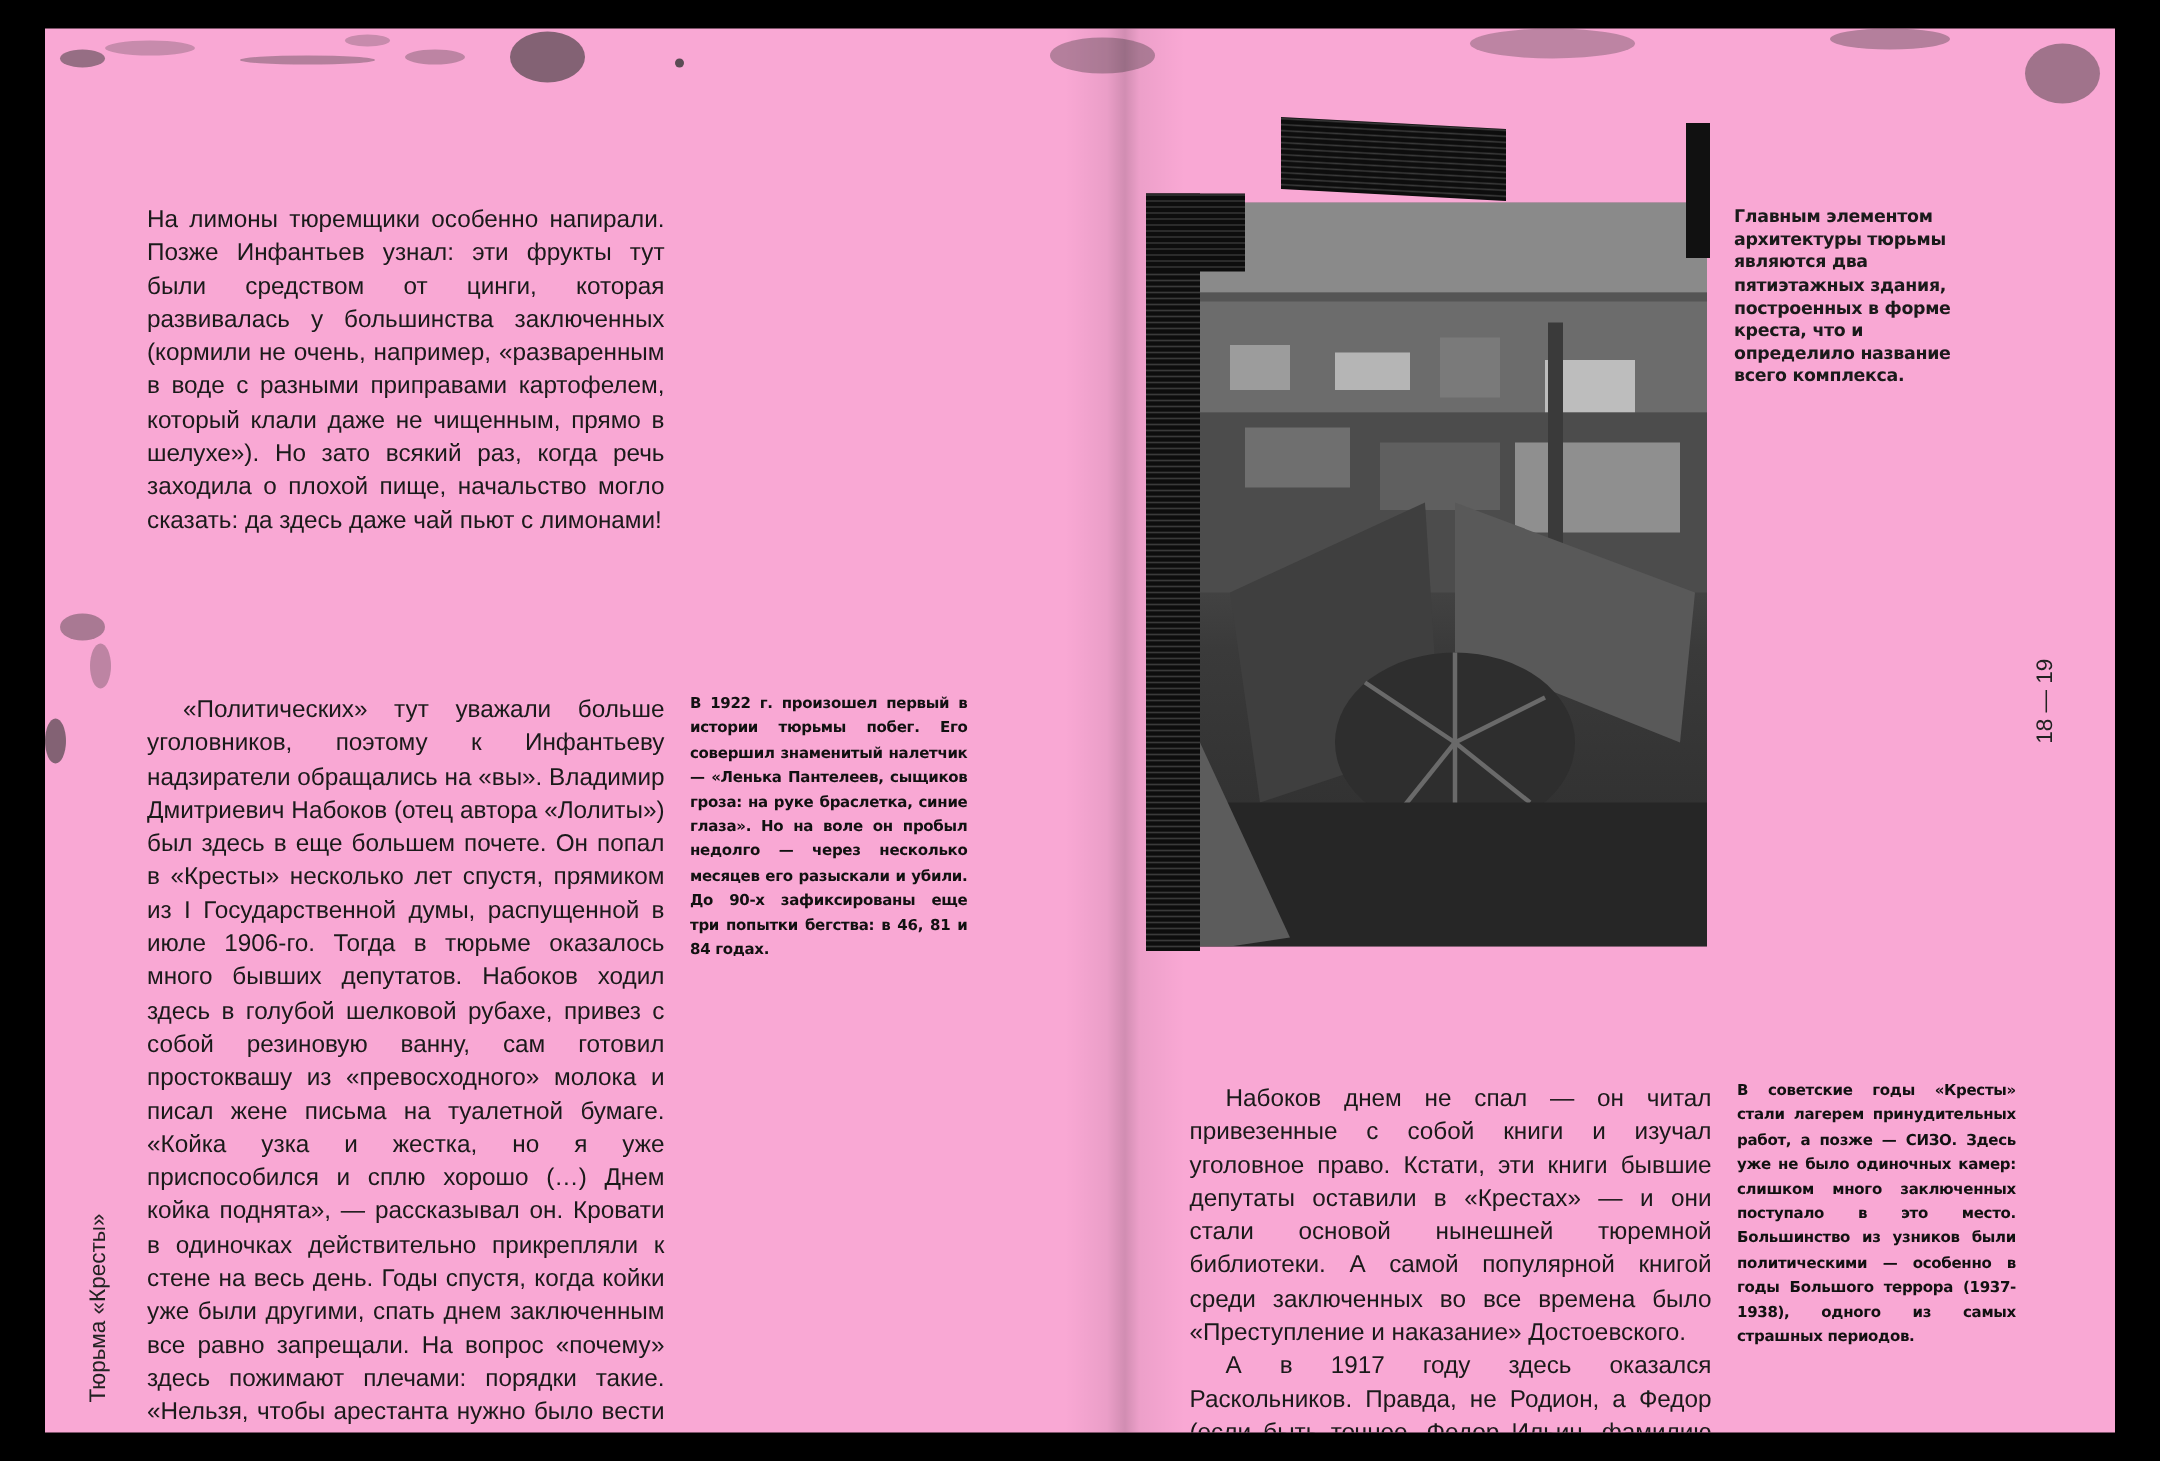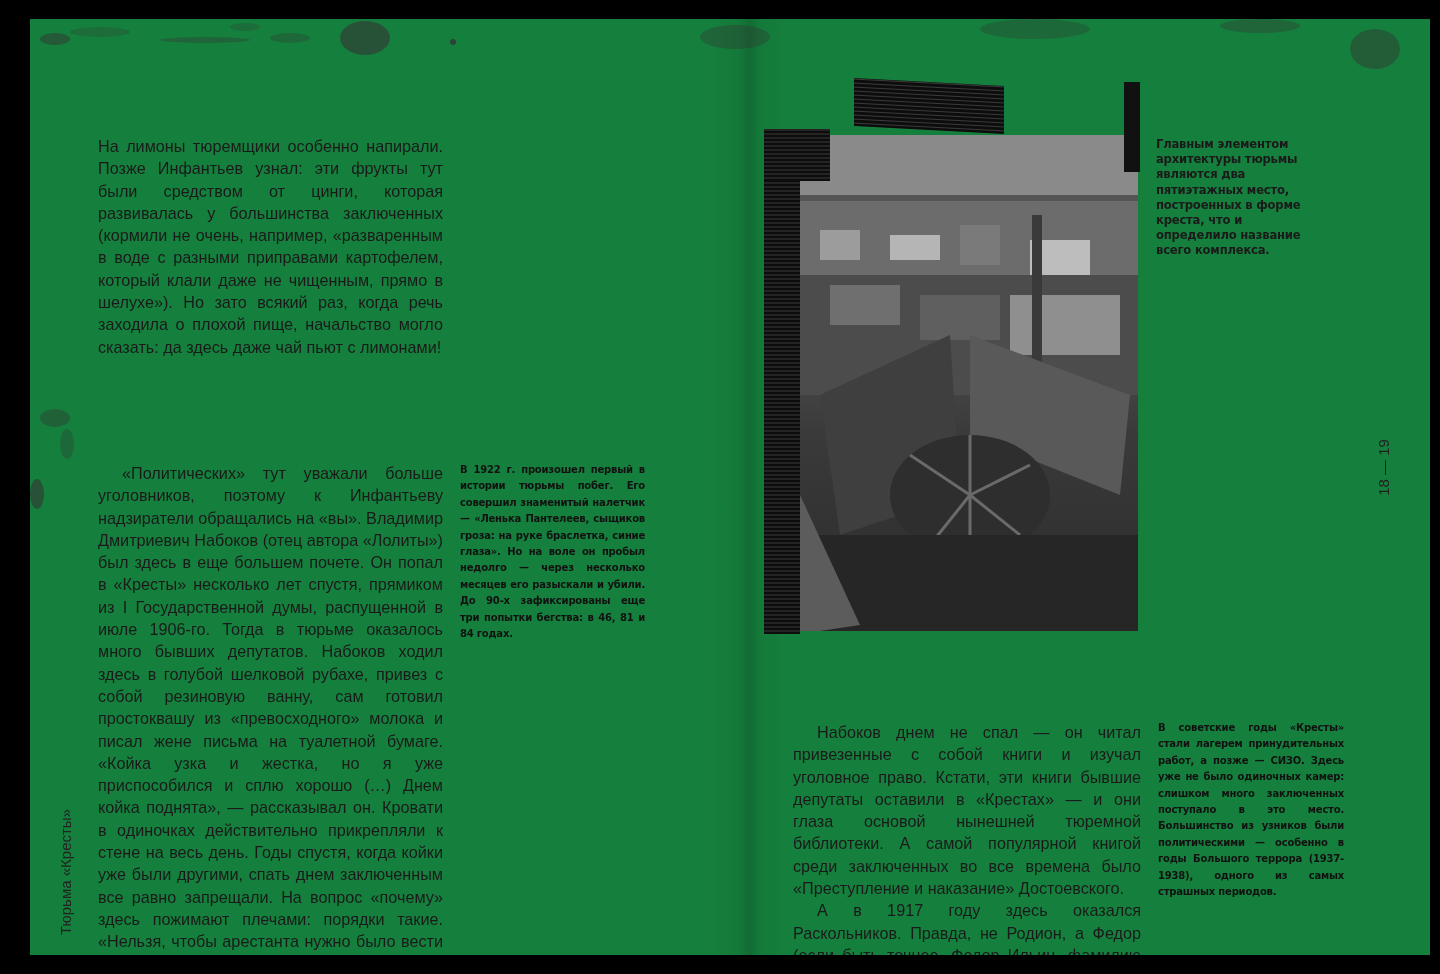--- a/index.html
+++ b/index.html
@@ -1,17 +1,17 @@
 <!DOCTYPE html>
 <html><head>
 <meta charset="utf-8">
 <style>
   html,body{margin:0;padding:0;}
   body{width:1440px;height:974px;background:#000;position:relative;overflow:hidden;font-family:"Liberation Sans",sans-serif;}
-  .spread{position:absolute;left:30px;top:19px;width:1380px;height:936px;background:#15803d;overflow:hidden;padding-left:20px;}
+  .spread{position:absolute;left:30px;top:19px;width:1380px;height:936px;background:#f9a8d4;overflow:hidden;}
   .gutter{position:absolute;left:680px;top:0;width:80px;height:100%;
     background:linear-gradient(90deg,rgba(0,0,0,0) 0%,rgba(0,0,0,0.06) 35%,rgba(0,0,0,0.16) 50%,rgba(0,0,0,0.05) 62%,rgba(0,0,0,0) 100%);}
   .grunge{position:absolute;pointer-events:none;}
   .grunge span{position:absolute;border-radius:50%;background:#333;opacity:.55;}
   .body-text{position:absolute;font-size:16.2px;line-height:22.3px;color:#1a1a1a;text-align:justify;font-family:"Liberation Sans",sans-serif;}
   .body-text p{margin:0;}
   .indent{text-indent:24px;}
   .side-bold{position:absolute;font-weight:bold;color:#111;font-size:10px;line-height:16.4px;text-align:justify;font-family:"DejaVu Sans",sans-serif;letter-spacing:-0.2px;}
   .caption{position:absolute;font-weight:bold;color:#1a1a1a;font-size:11.6px;line-height:15.2px;font-family:"DejaVu Sans",sans-serif;letter-spacing:-0.2px;}
   .vert-left{position:absolute;left:20px;bottom:20px;transform-origin:left bottom;transform:rotate(-90deg) translate(0,24px);font-size:15px;color:#222;white-space:nowrap;}
@@ -93,25 +93,25 @@
         <polygon points="0,360 60,490 20,496 0,496" fill="#5c5c5c"></polygon>
       </svg>
     </div>
     <div class="tape" style="left:0;top:37px;width:36px;height:505px;"></div>
     <div class="tape" style="left:0;top:37px;width:66px;height:52px;"></div>
     <div class="tape" style="left:90px;top:-10px;width:150px;height:48px;transform:skewY(3deg);"></div>
     <div class="tape" style="left:360px;top:-10px;width:16px;height:90px;background:#111;"></div>
   </div>
 
   <div class="caption" style="left:1126px;top:118px;width:160px;">
-    <span>Главным элементом архитектуры тюрьмы являются два пятиэтажных место, построенных в форме креста, что и определило название всего комплекса.</span>
+    <span>Главным элементом архитектуры тюрьмы являются два пятиэтажных здания, построенных в форме креста, что и определило название всего комплекса.</span>
   </div>
 
   <div class="body-text" style="left:763px;top:702px;width:348px;">
-    <p class="indent">Набоков днем не спал — он читал привезенные с собой книги и изучал уголовное право. Кстати, эти книги бывшие депутаты оставили в «Крестах» — и они глаза основой нынешней тюремной библиотеки. А самой популярной книгой среди заключенных во все времена было «Преступление и наказание» Достоевского.</p>
+    <p class="indent">Набоков днем не спал — он читал привезенные с собой книги и изучал уголовное право. Кстати, эти книги бывшие депутаты оставили в «Крестах» — и они стали основой нынешней тюремной библиотеки. А самой популярной книгой среди заключенных во все времена было «Преступление и наказание» Достоевского.</p>
     <p class="indent">А в 1917 году здесь оказался Раскольников. Правда, не Родион, а Федор (если быть точнее, Федор Ильин, фамилию персонажа из известного романа он взял в качестве псевдонима).</p>
   </div>
 
   <div class="side-bold" style="left:1128px;top:701px;width:186px;">
     <span>В советские годы «Кресты» стали лагерем принудительных работ, а позже — СИЗО. Здесь уже не было одиночных камер: слишком много заключенных поступало в это место. Большинство из узников были политическими — особенно в годы Большого террора (1937-1938), одного из самых страшных периодов.</span>
   </div>
 
   <div class="vert-right">18 — 19</div>
 </div>
 

